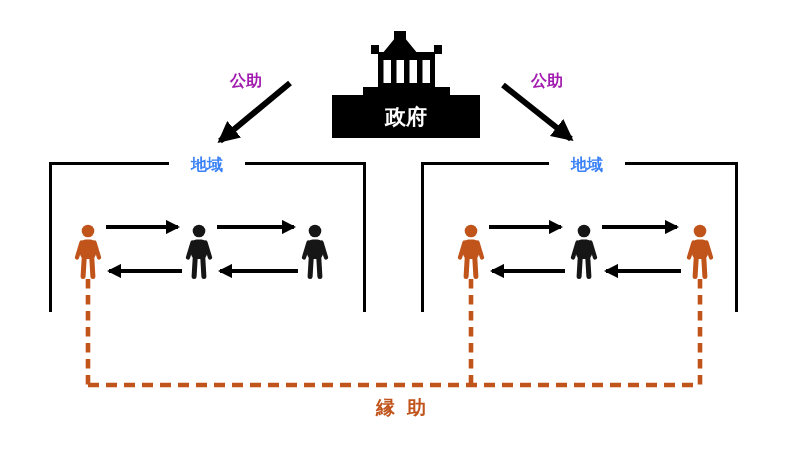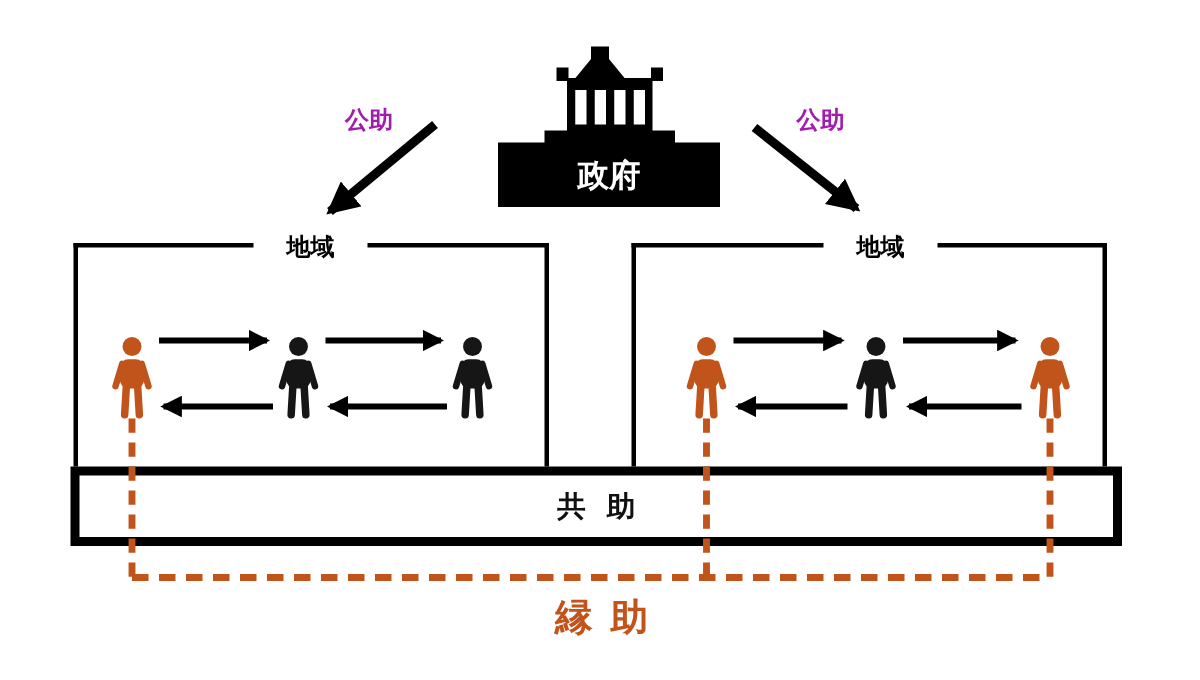--- a/index.html
+++ b/index.html
@@ -14,53 +14,50 @@
   .lbl.small{font-size:15px;}
   .lbl.mid{font-size:16px;}
   .region-box{
     position:absolute;top:162px;height:150px;width:317px;
     border:3px solid #000;border-bottom:none;background:#fff;box-sizing:border-box;z-index:1;
   }
   .region-box.left{left:49px;}
   .region-box.right{left:421px;}
   .region-label{
     position:absolute;top:155px;transform:translateX(-50%);
-    background:#fff;padding:0 22px;font-size:16px;font-weight:bold;color:#000000;z-index:2;white-space:nowrap;
+    background:#fff;padding:0 22px;font-size:16px;font-weight:bold;color:#3b82f6;z-index:2;white-space:nowrap;
   }
   .coop-bar{
     position:absolute;left:47px;top:311px;width:701px;height:53px;
     border:6px solid #000;background:#fff;box-sizing:border-box;
     display:flex;align-items:center;justify-content:center;z-index:2;
   }
   .coop-bar .bar-text{
     font-size:19px;font-weight:bold;color:#111;letter-spacing:14px;text-indent:14px;
   }
   .enjo{
     position:absolute;left:401px;top:395px;transform:translateX(-50%);
-    font-size:25px;font-weight:bold;letter-spacing:12px;text-indent:12px;
+    font-size:19px;font-weight:bold;letter-spacing:12px;text-indent:12px;
     color:var(--accent,#C0541B);z-index:2;white-space:nowrap;
   }
   svg.overlay{position:absolute;left:0;top:0;z-index:3;pointer-events:none;}
   .person{color:#161616;}
   .person.orange{color:var(--accent,#C0541B);}
   .dash{stroke:var(--accent,#C0541B);}
 </style>
 </head>
 <body>
 
 <div class="canvas">
 
   <div class="region-box left"></div>
   <div class="region-box right"></div>
   <div class="region-label" style="left:207px;">地域</div>
   <div class="region-label" style="left:587px;">地域</div>
 
-  <div class="coop-bar">
-    <span class="bar-text">共助</span>
-  </div>
 
   <div class="enjo">縁助</div>
 
   <div class="lbl mid" style="left:246px;top:72px;">公助</div>
   <div class="lbl mid" style="left:547px;top:72px;">公助</div>
 
   <div class="lbl small" style="left:88px;top:197px;">自助</div>
   <div class="lbl small" style="left:198px;top:197px;">自助</div>
   <div class="lbl small" style="left:314px;top:197px;">自助</div>
   <div class="lbl small" style="left:471px;top:197px;">自助</div>

